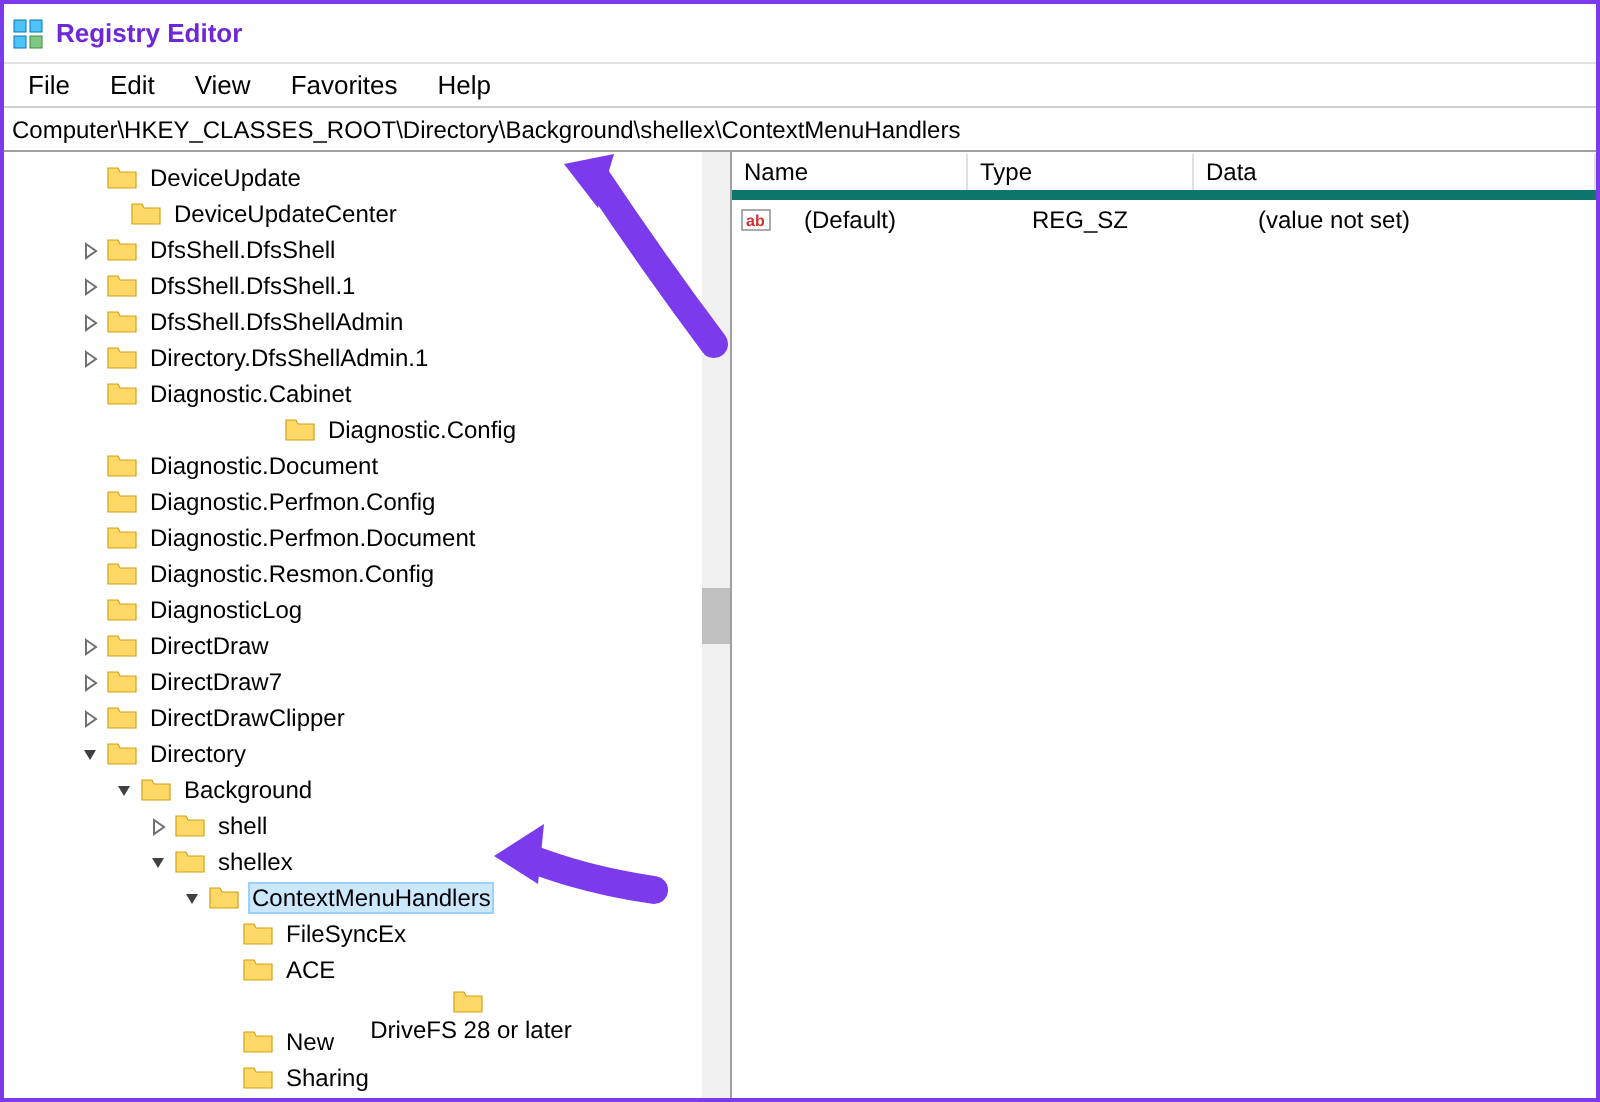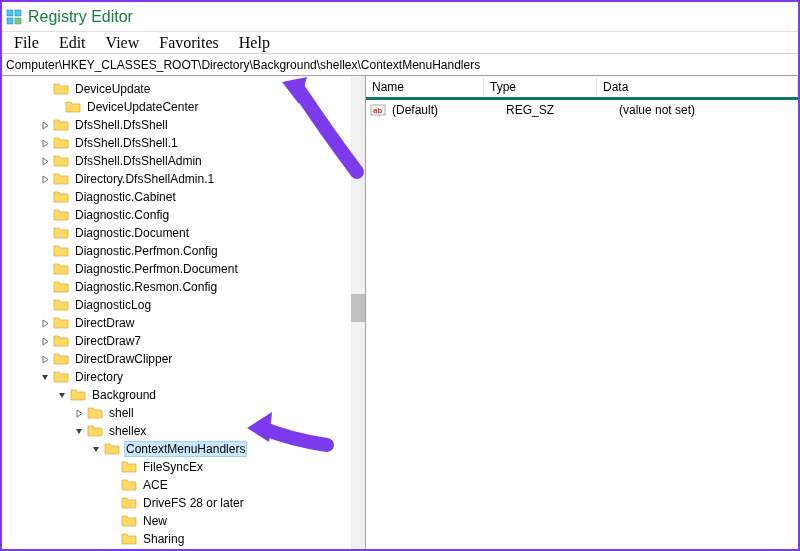--- a/index.html
+++ b/index.html
@@ -1,32 +1,32 @@
 <!DOCTYPE html>
 <html><head>
 <meta charset="utf-8">
 <style>
 * { margin: 0; padding: 0; box-sizing: border-box; font-family: 'Segoe UI', Tahoma, sans-serif; }
 body { width: 800px; height: 551px; border: 2px solid #7c3aed; background: #fff; position: relative; overflow: hidden; }
 .title-bar { height: 30px; background: #fff; display: flex; align-items: center; padding: 0 4px; border-bottom: 1px solid #e0e0e0; }
 .app-icon { width: 16px; height: 16px; margin-right: 6px; display: flex; align-items: center; justify-content: center; }
-.title-text { font-size: 16px; color: #15803d; }
+.title-text { font-size: 13px; color: #6d28d9; font-weight: bold; }
 .menu-bar { height: 22px; background: #fff; display: flex; align-items: center; padding: 0 2px; border-bottom: 1px solid #d0d0d0; }
-.menu-item { font-size: 16px; padding: 2px 10px; color: #000; cursor: default; font-family: Liberation Serif, serif; }
+.menu-item { font-size: 13px; padding: 2px 10px; color: #000; cursor: default; }
 .address-bar { height: 22px; background: #fff; border-bottom: 1px solid #a0a0a0; display: flex; align-items: center; padding: 0 4px; font-size: 12px; color: #000; }
 .content { display: flex; height: calc(100% - 74px); }
 .tree-panel { width: 364px; border-right: 1px solid #a0a0a0; overflow-y: auto; overflow-x: hidden; padding-top: 4px; position: relative; }
 .list-panel { flex: 1; }
-.list-header { height: 24px; border-bottom: 3px solid #0f766e; display: flex; align-items: center; }
+.list-header { height: 24px; border-bottom: 5px solid #0f766e; display: flex; align-items: center; }
 .list-header-col { font-size: 12px; padding: 2px 6px; border-right: 1px solid #e0e0e0; }
 .list-header-col.name { width: 118px; }
 .list-header-col.type { width: 113px; }
 .list-header-col.data { flex: 1; }
 .list-row { display: flex; align-items: center; height: 20px; padding-left: 4px; }
-.list-row .val-icon { width: 16px; height: 16px; margin-right: 2px; }
+.list-row .val-icon { width: 16px; height: 16px; margin-right: 12px; }
 .list-row .cell { font-size: 12px; padding: 0 4px; }
 .list-row .cell.name { width: 114px; }
 .list-row .cell.type { width: 113px; }
 .list-row .cell.data { flex: 1; }
 .tree-node { display: flex; align-items: center; height: 18px; font-size: 12px; white-space: nowrap; cursor: default; }
 .expander { width: 14px; height: 14px; display: flex; align-items: center; justify-content: center; font-size: 9px; color: #555; margin-right: 1px; }
 .expander.none { visibility: hidden; }
 .folder-icon { width: 16px; height: 14px; margin-right: 4px; display: flex; align-items: center; justify-content: center; }
 .node-label { padding: 0 2px; }
 .node-label.selected { background: #cce8ff; border: 1px solid #99d1ff; padding: 0 1px; }
@@ -137,21 +137,21 @@
       </div>
       <div class="tree-node" style="padding-left: 36px;">
         <span class="expander none"></span>
         <span class="folder-icon">
           <svg width="16" height="14" viewBox="0 0 16 14">
             <path d="M1 3 L1 12 L15 12 L15 4 L7 4 L6 2 L1 2 Z" fill="#ffd968" stroke="#d4a017" stroke-width="0.6"></path>
           </svg>
         </span>
         <span class="node-label">Diagnostic.Cabinet</span>
       </div>
-      <div class="tree-node" style="padding-left: 36px;">
+      <div class="tree-node" style="padding-left: 20px; justify-content: center;">
         <span class="expander none"></span>
         <span class="folder-icon">
           <svg width="16" height="14" viewBox="0 0 16 14">
             <path d="M1 3 L1 12 L15 12 L15 4 L7 4 L6 2 L1 2 Z" fill="#ffd968" stroke="#d4a017" stroke-width="0.6"></path>
           </svg>
         </span>
         <span class="node-label">Diagnostic.Config</span>
       </div>
       <div class="tree-node" style="padding-left: 36px;">
         <span class="expander none"></span>
@@ -313,21 +313,21 @@
       </div>
       <div class="tree-node" style="padding-left: 104px;">
         <span class="expander none"></span>
         <span class="folder-icon">
           <svg width="16" height="14" viewBox="0 0 16 14">
             <path d="M1 3 L1 12 L15 12 L15 4 L7 4 L6 2 L1 2 Z" fill="#ffd968" stroke="#d4a017" stroke-width="0.6"></path>
           </svg>
         </span>
         <span class="node-label">ACE</span>
       </div>
-      <div class="tree-node" style="padding-left: 104px;">
+      <div class="tree-node" style="padding-left: 104px; flex-direction: column;">
         <span class="expander none"></span>
         <span class="folder-icon">
           <svg width="16" height="14" viewBox="0 0 16 14">
             <path d="M1 3 L1 12 L15 12 L15 4 L7 4 L6 2 L1 2 Z" fill="#ffd968" stroke="#d4a017" stroke-width="0.6"></path>
           </svg>
         </span>
         <span class="node-label">DriveFS 28 or later</span>
       </div>
       <div class="tree-node" style="padding-left: 104px;">
         <span class="expander none"></span>

